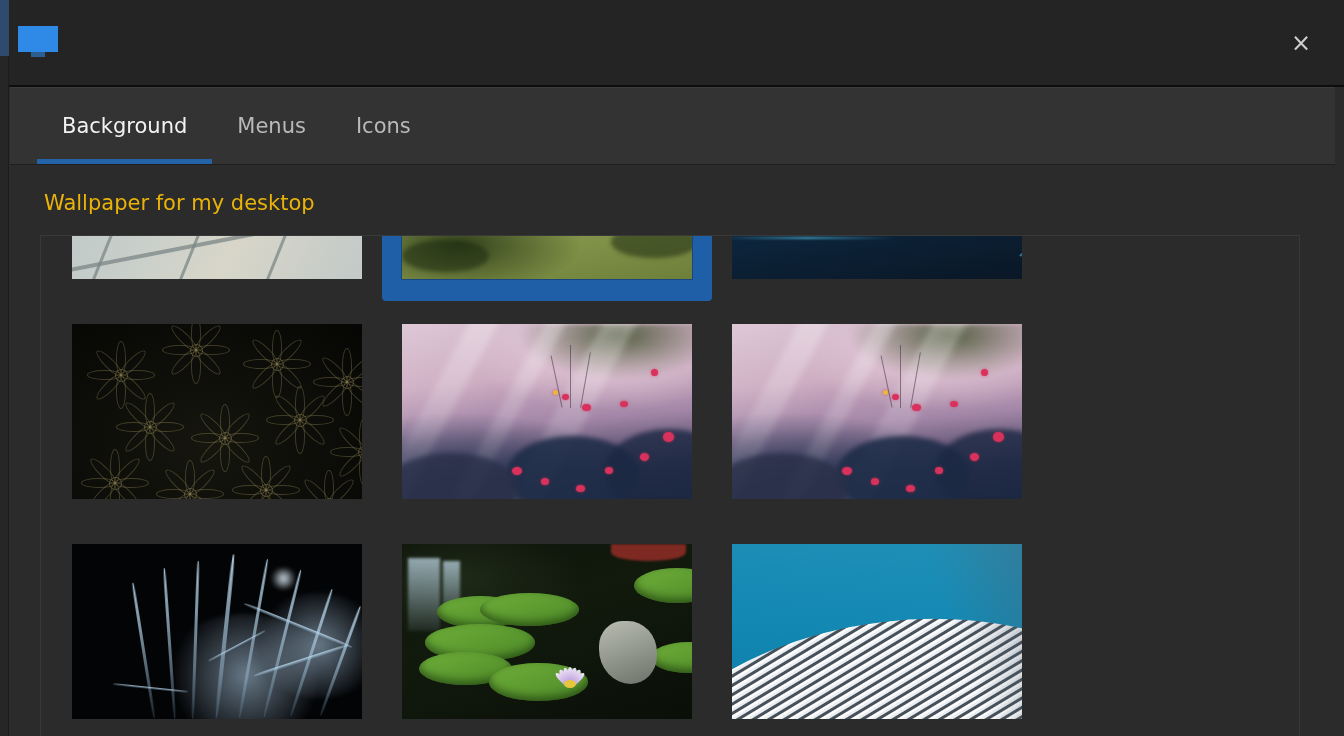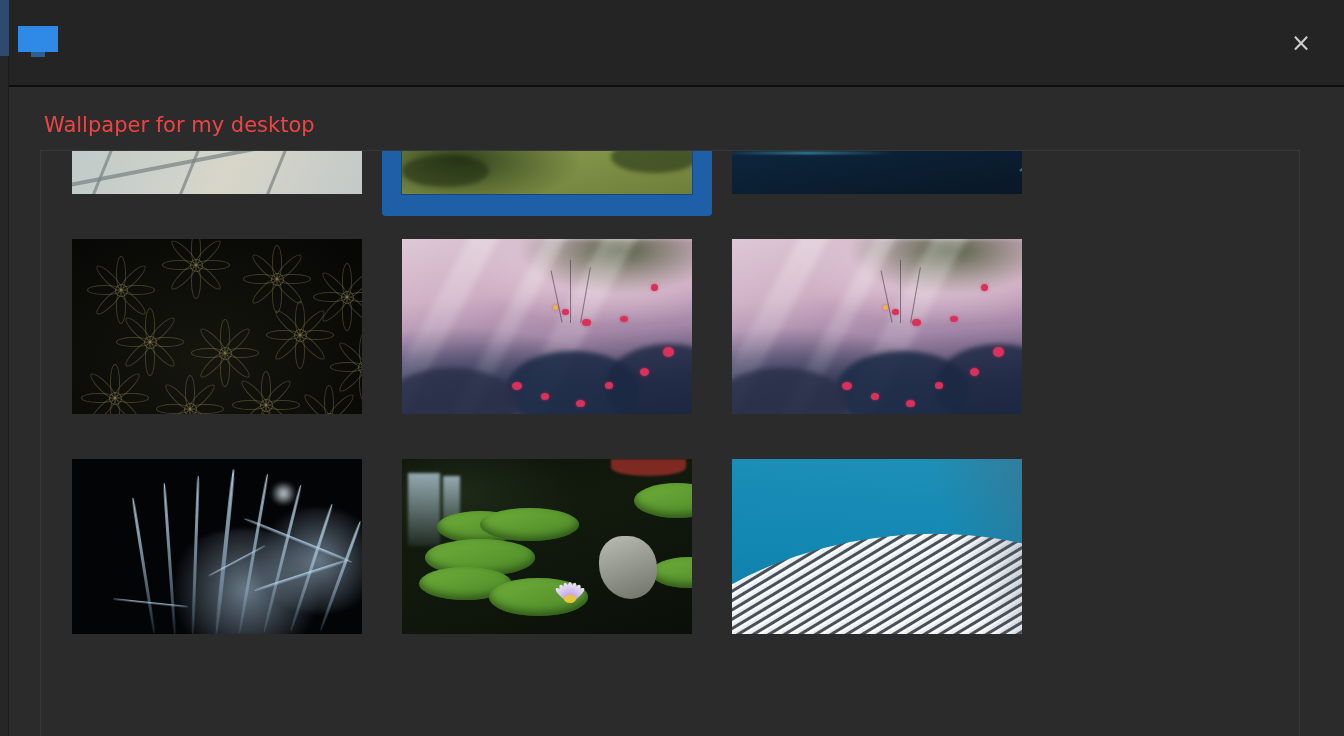--- a/index.html
+++ b/index.html
@@ -126,22 +126,22 @@
     position: relative;
     background: #2b2b2b;
     display: flex;
     flex-direction: column;
     min-height: 0;
     padding: 0 0 0 0;
   }
 
   .section-label {
     font-size: 21px;
-    color: #ef4444;
-    padding: 26px 0 13px 34px;
+    color: #eab308;
+    padding: 26px 0 20px 34px;
     flex: 0 0 auto;
   }
 
   .list-frame {
     position: relative;
     margin: 0 35px 0 30px;
     border: 1px solid #383838;
     border-bottom: none;
     background: #2b2b2b;
     flex: 1 1 auto;
@@ -412,20 +412,31 @@
       <svg viewBox="0 0 40 33" width="40" height="33" aria-hidden="true">
         <rect x="0" y="0" width="40" height="26" fill="#2e8ae6"></rect>
         <rect x="13" y="26" width="14" height="5" fill="#2b5f92"></rect>
       </svg>
     </div>
     <div class="titlebar-close">×</div>
   </div>
 
   <div class="notebook">
 
+    <div class="tabstrip">
+      <div class="tab active">
+        <span>Background</span>
+      </div>
+      <div class="tab">
+        <span>Menus</span>
+      </div>
+      <div class="tab">
+        <span>Icons</span>
+      </div>
+    </div>
 
     <div class="page">
 
       <div class="section-label">Wallpaper for my desktop</div>
 
       <div class="list-frame">
         <div class="wall-grid">
 
           <div class="wall-cell">
             <div class="thumb art-ceiling">

